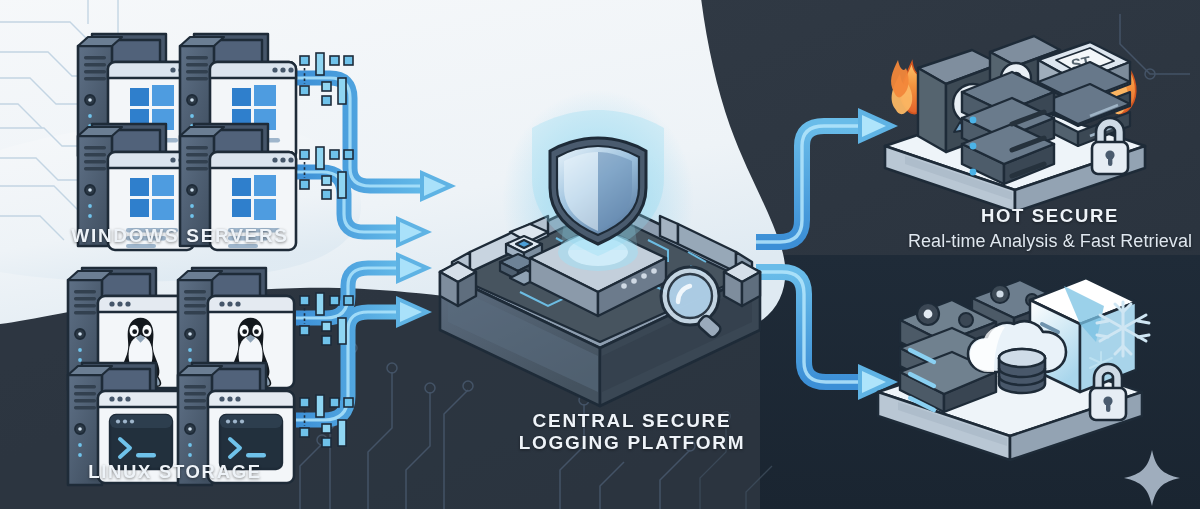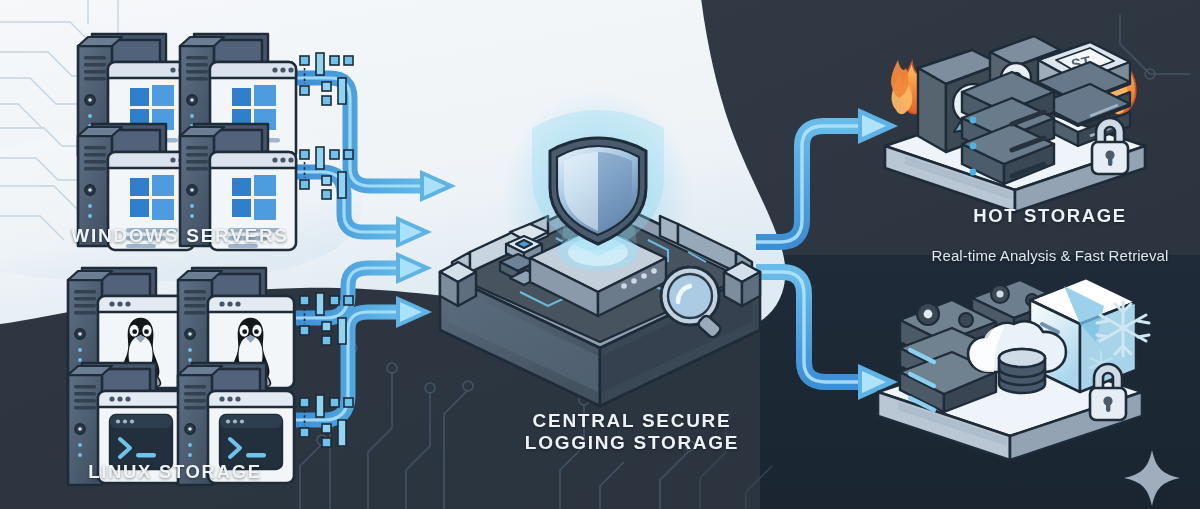--- a/index.html
+++ b/index.html
@@ -1,21 +1,21 @@
 <!DOCTYPE html>
 <html><head>
 <meta charset="utf-8">
 <style>
   html,body{margin:0;padding:0;background:#1b2a3a;}
   body{font-family:"Liberation Sans","DejaVu Sans",sans-serif;}
   #stage{position:relative;width:1200px;height:509px;overflow:hidden;background:#2e3742;}
   #stage svg.layer{position:absolute;left:0;top:0;width:1200px;height:509px;}
   .lbl{position:absolute;text-align:center;color:#eef3f8;letter-spacing:.09em;font-weight:700;
        text-shadow:0 1px 3px rgba(0,0,0,.45);line-height:1.18;}
-  .sub{display:block;font-weight:400;letter-spacing:.005em;font-size:15px;color:#dfe7ef;margin-top:20px;
+  .sub{display:block;font-weight:400;letter-spacing:.005em;font-size:18px;color:#dfe7ef;margin-top:4px;
        text-shadow:0 1px 3px rgba(0,0,0,.45);}
   #lbl-win{left:30px;top:225px;width:300px;font-size:19px;}
   #lbl-lin{left:25px;top:461px;width:300px;font-size:18.5px;}
   #lbl-cen{left:477px;top:410px;width:310px;font-size:19px;}
   #lbl-hot{left:900px;top:205px;width:300px;font-size:18.5px;}
   #lbl-cold{left:895px;top:452px;width:300px;font-size:18.5px;}
 </style>
 </head>
 <body>
 
@@ -732,24 +732,24 @@
   <div class="lbl" id="lbl-win">
     <span>WINDOWS SERVERS</span>
   </div>
 
   <div class="lbl" id="lbl-lin">
     <span>LINUX STORAGE</span>
   </div>
 
   <div class="lbl" id="lbl-cen">
     <span>CENTRAL SECURE</span><br>
-    <span>LOGGING STORAGE</span>
+    <span>LOGGING PLATFORM</span>
   </div>
 
   <div class="lbl" id="lbl-hot">
-    <span>HOT STORAGE</span>
+    <span>HOT SECURE</span>
     <span class="sub">Real-time Analysis &amp; Fast Retrieval</span>
   </div>
 
   <div class="lbl" id="lbl-cold">
   </div>
 
 </div>
 
 </body></html>

